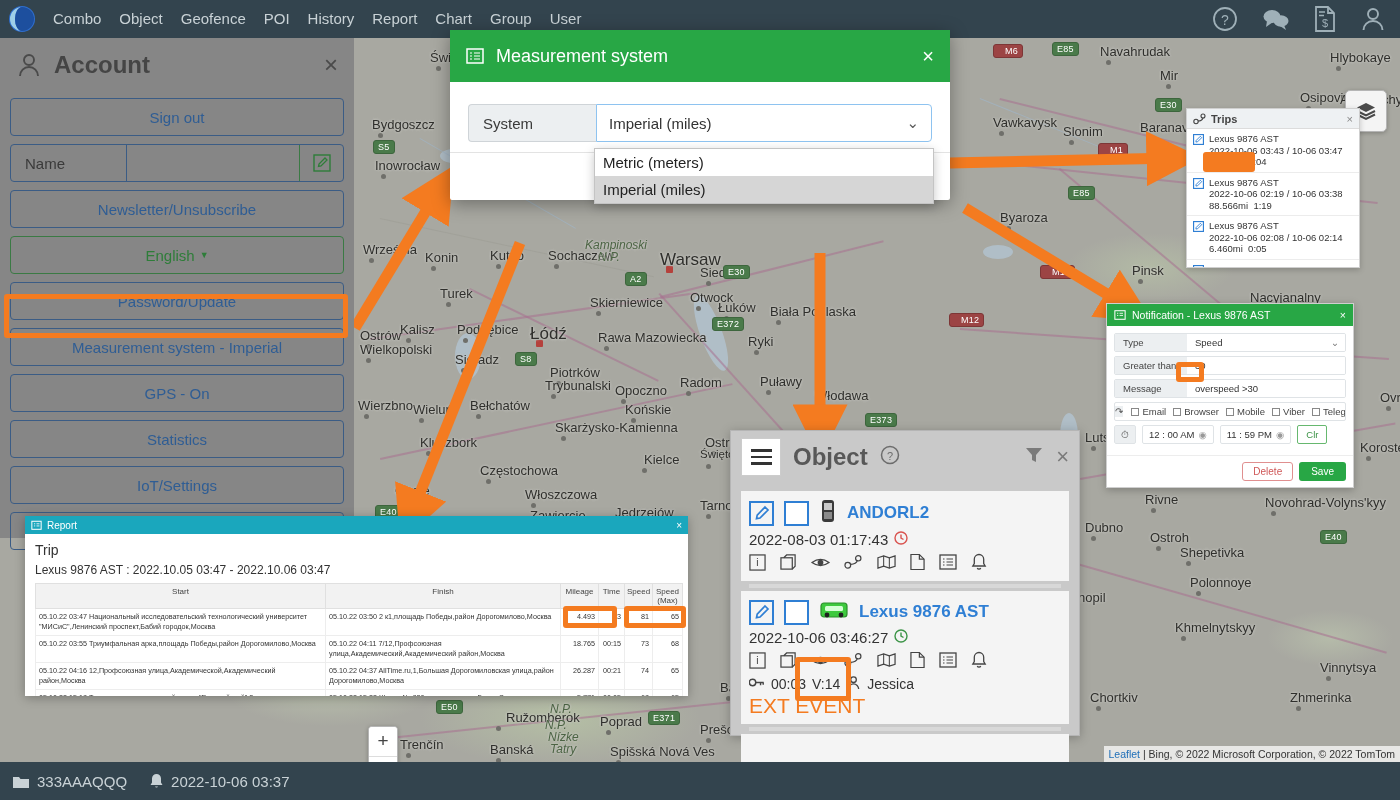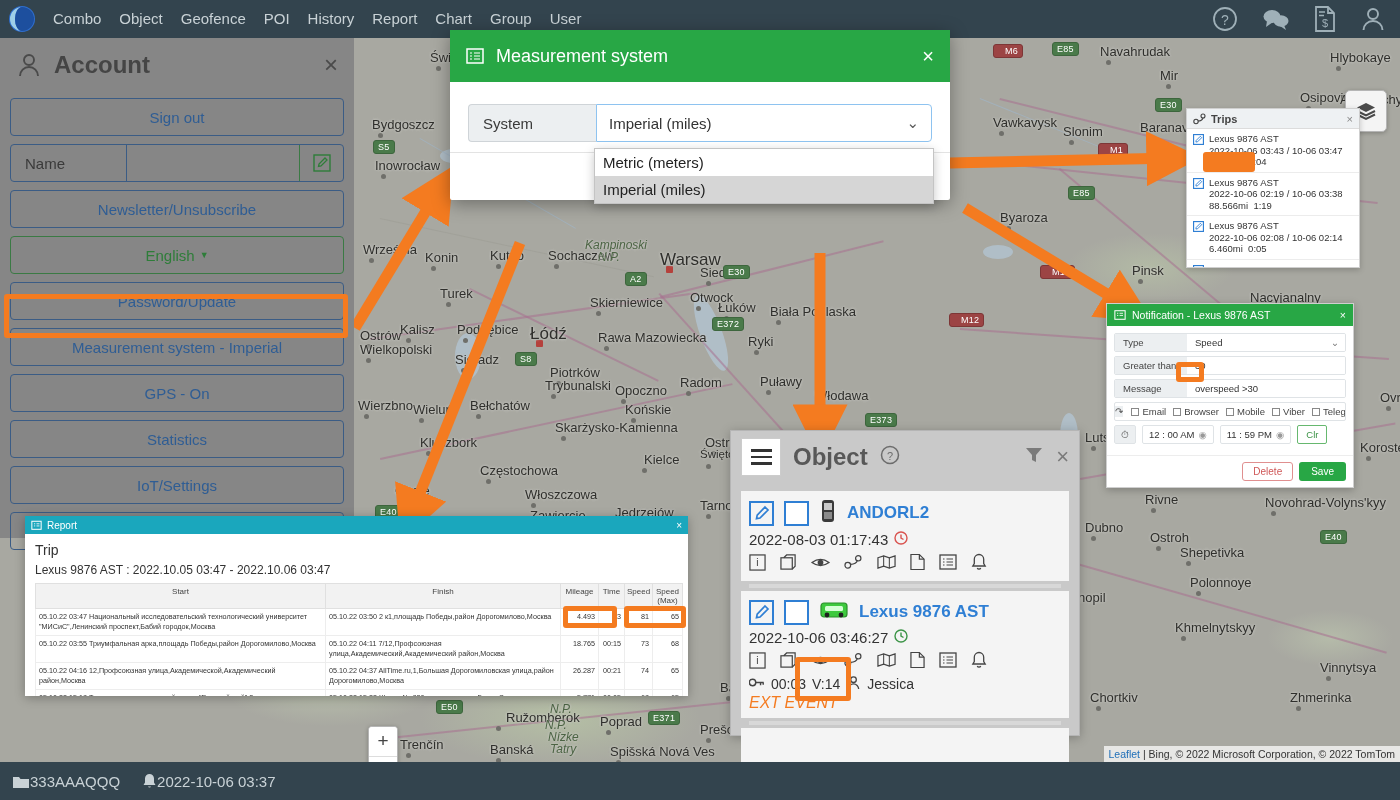--- a/index.html
+++ b/index.html
@@ -79,21 +79,21 @@
   }
   .topicons { position:absolute; right:14px; top:0; height:38px; display:flex; align-items:center; gap:24px; }
   .topicons span { color:#9fb0b8; display:flex; align-items:center; }
 
   
   .statusbar {
     position:absolute; left:0; bottom:0; width:1400px; height:38px;
     background:#33444e; display:flex; align-items:center; gap:10px; padding:0 12px;
     color:#c9d2d6; font-size:15px; z-index:50;
   }
-  .statusbar .sb-item { display:flex; align-items:center; }
+  .statusbar .sb-item { display:flex; align-items:center; gap:7px; }
 
   
   .account {
     position:absolute; left:0; top:38px; width:354px; height:500px;
     background:#868686; z-index:40;
   }
   .account-hd {
     height:54px; display:flex; align-items:center; gap:12px; padding:0 16px;
     color:#3e3e3e;
   }
@@ -221,21 +221,21 @@
   .objlist { margin:8px 10px; background:#f4f4f4; height:278px; overflow:hidden; }
   .objrow { padding:8px 8px 6px 8px; border-bottom:10px solid #c9c9c9; position:relative; }
   .objrow:after { content:""; position:absolute; left:8px; right:8px; bottom:-7px; height:4px; background:#d8d8d8; }
   .objrow .r1 { display:flex; align-items:center; gap:10px; }
   .edit-sq { width:25px; height:25px; border:2px solid #2f7fd4; display:flex; align-items:center; justify-content:center; }
   .chk-sq { width:25px; height:25px; border:2px solid #2f7fd4; background:#fff; }
   .objname { color:#2f7fd4; font-size:17px; font-weight:bold; }
   .objts { font-size:15px; color:#333; margin-top:4px; display:flex; align-items:center; gap:6px; }
   .objicons { display:flex; gap:14px; margin-top:5px; color:#444; align-items:center; }
   .objmeta { display:flex; align-items:center; gap:6px; font-size:14px; color:#333; margin-top:2px; }
-  .extevent { color:#f47b20; font-size:16px; margin-top:1px;font-style:italic; }
+  .extevent { color:#f47b20; font-size:21px; margin-top:1px; }
 
   
   .report {
     position:absolute; left:25px; top:516px; width:663px; height:180px;
     background:#fff; z-index:43; box-shadow:0 2px 10px rgba(0,0,0,.28); overflow:hidden;
   }
   .report .hd {
     height:18px; background:#1aa7bd; display:flex; align-items:center; gap:5px;
     padding:0 6px; color:#fff; font-size:10px;
   }

